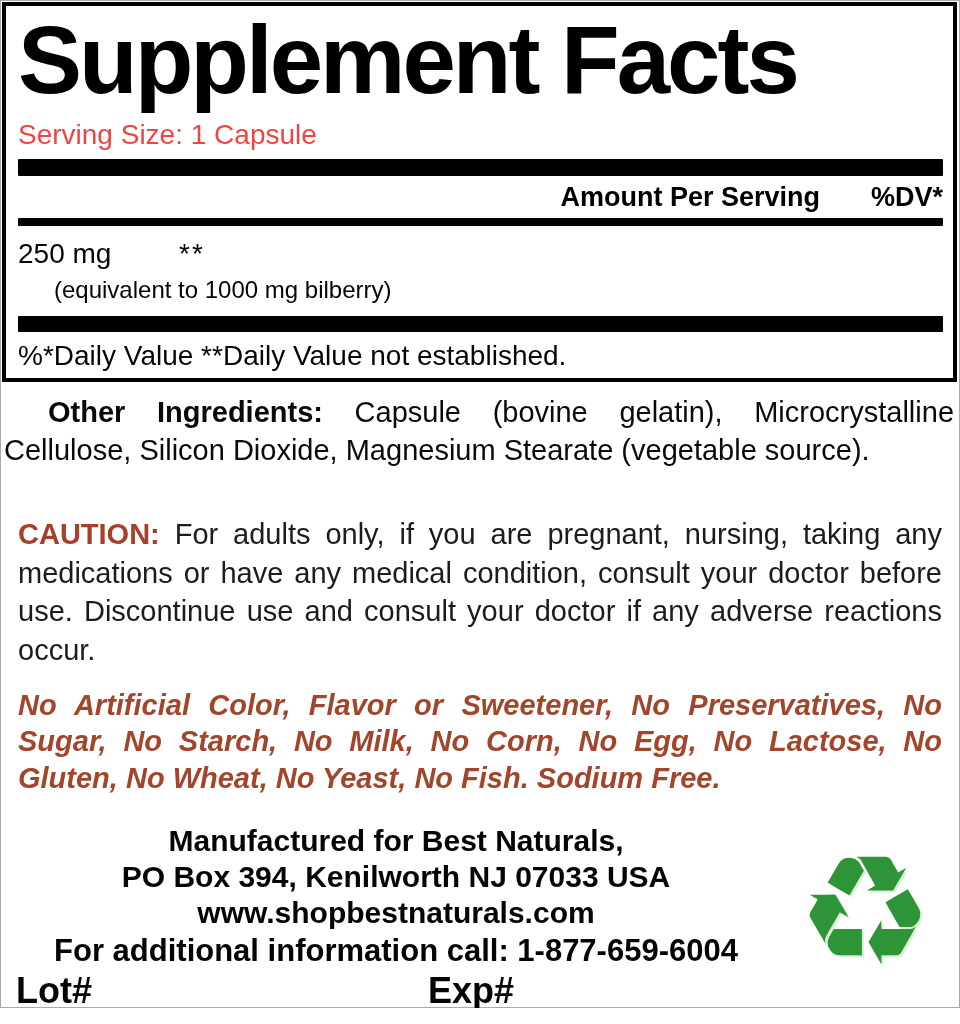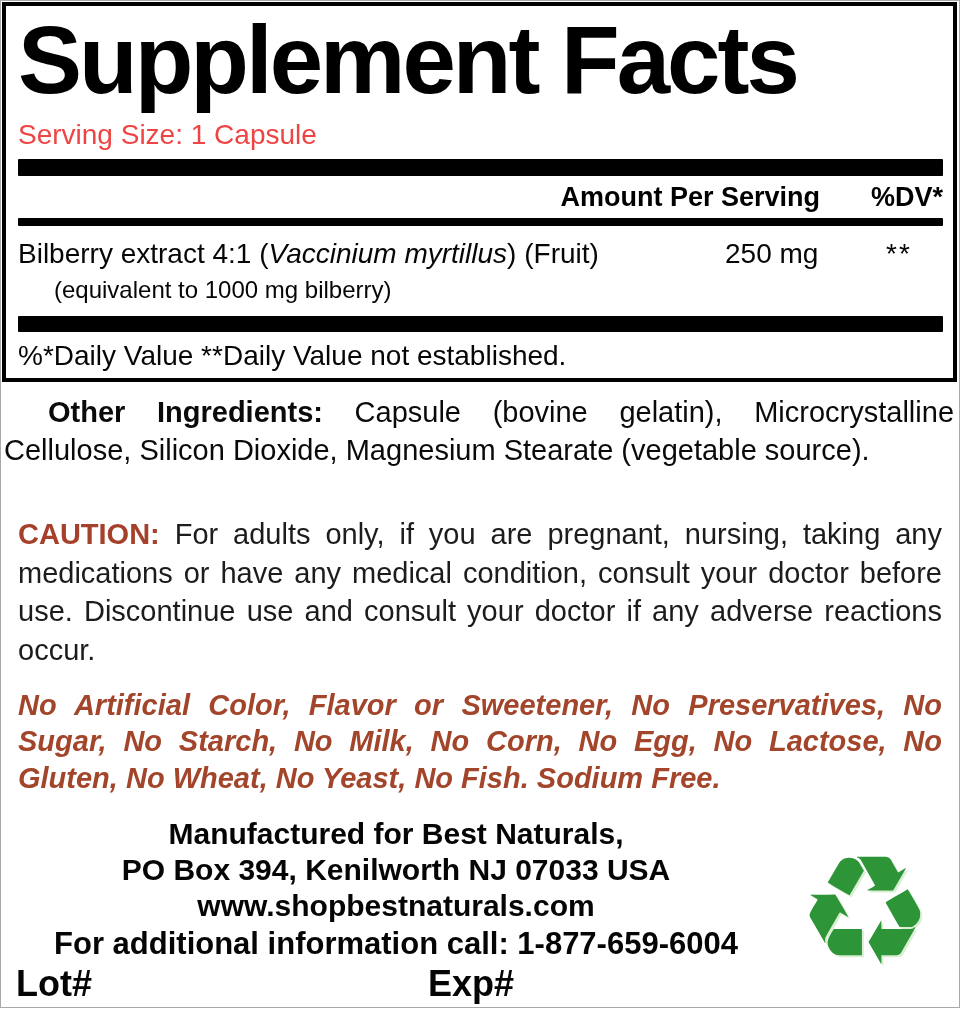--- a/index.html
+++ b/index.html
@@ -106,21 +106,21 @@
     line-height: 1.27;
     text-align: justify;
     font-weight: bold;
     font-style: italic;
     color: #a2452a;
   }
 
   
   .footer {
     position: absolute;
-    left: 0; bottom: 8px;
+    left: 0; bottom: 1px;
     width: 792px;
     text-align: center;
     font-weight: bold;
     font-size: 30px;
     line-height: 1.21;
     color: #050505;
   }
   .footer .phone-line {
     font-size: 31px;
     white-space: nowrap;
@@ -160,21 +160,20 @@
     <div class="bar bar-thick"></div>
 
     <div class="hdr-row">
       <span class="hdr-amount">Amount Per Serving</span>
       <span class="hdr-dv">%DV*</span>
     </div>
 
     <div class="bar bar-thin"></div>
 
     <div class="ing-row">
-      <span class="ing-name"><span>Bilberry extract 4:1 (</span><em>Vaccinium myrtillus</em><span>) (Fruit)</span></span>
       <span class="ing-amt">250 mg</span>
       <span class="ing-dv">**</span>
     </div>
     <div class="ing-sub">(equivalent to 1000 mg bilberry)</div>
 
     <div class="bar bar-mid"></div>
 
     <div class="footnote">%*Daily Value **Daily Value not established.</div>
   </section>
 

